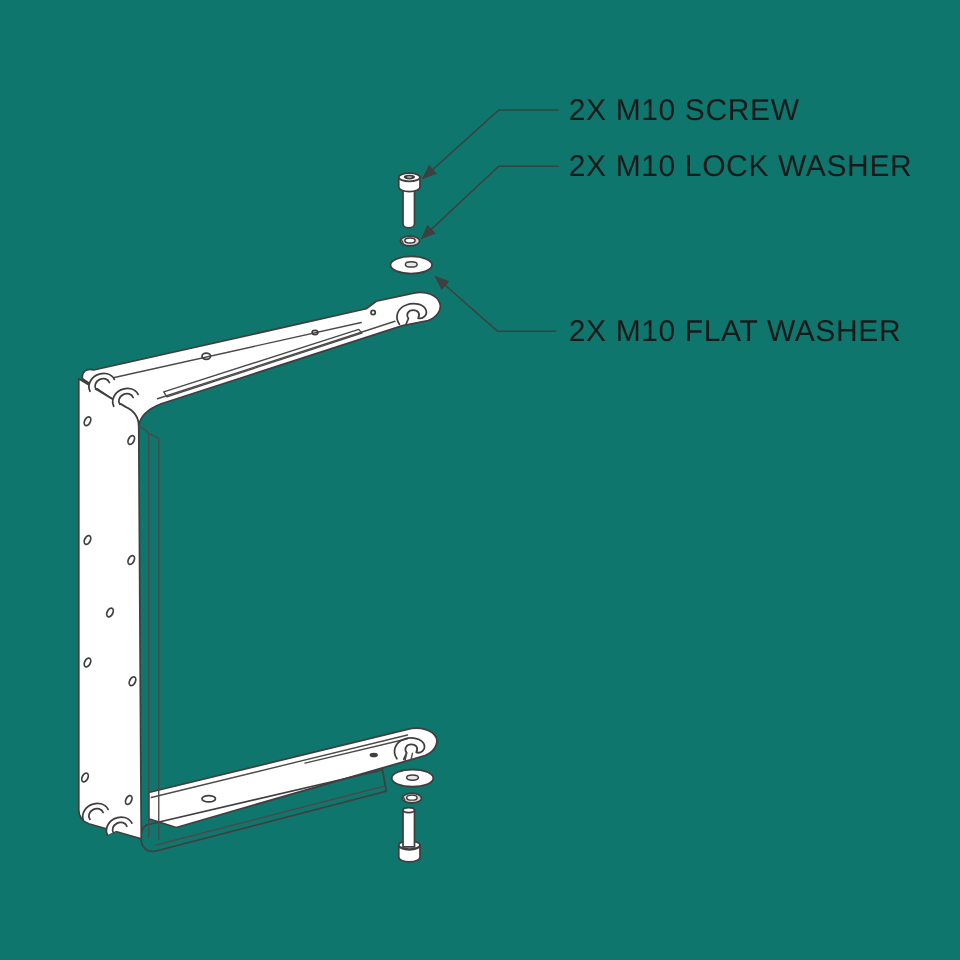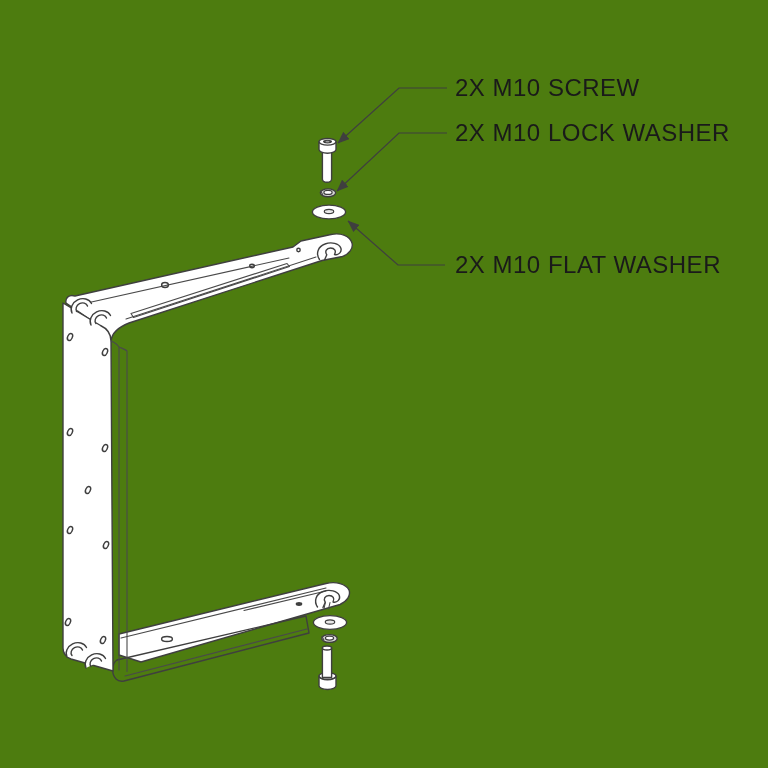--- a/index.html
+++ b/index.html
@@ -1,16 +1,16 @@
 <!DOCTYPE html>
 <html><head>
 <meta charset="utf-8">
 <style>
   html,body{margin:0;padding:0;background:#ffffff;width:768px;height:768px;overflow:hidden;}
-  .stage{position:relative;width:768px;height:768px;background:#4d7c0f;}
+  .stage{position:relative;width:768px;height:768px;background:#0f766e;}
   svg{display:block;}
   .ln{fill:none;stroke:#3f3f3f;stroke-width:1.4;stroke-linecap:round;stroke-linejoin:round;}
   .fw{fill:#ffffff;stroke:#3f3f3f;stroke-width:1.4;stroke-linecap:round;stroke-linejoin:round;}
   .thin{fill:none;stroke:#4a4a4a;stroke-width:1.1;stroke-linecap:round;stroke-linejoin:round;}
   .leader{fill:none;stroke:#3f3f3f;stroke-width:1.2;}
   .callout{font-family:"Liberation Sans","DejaVu Sans",sans-serif;font-size:24px;fill:#1a1a1a;letter-spacing:0.5px;}
 </style>
 </head>
 <body>
 

